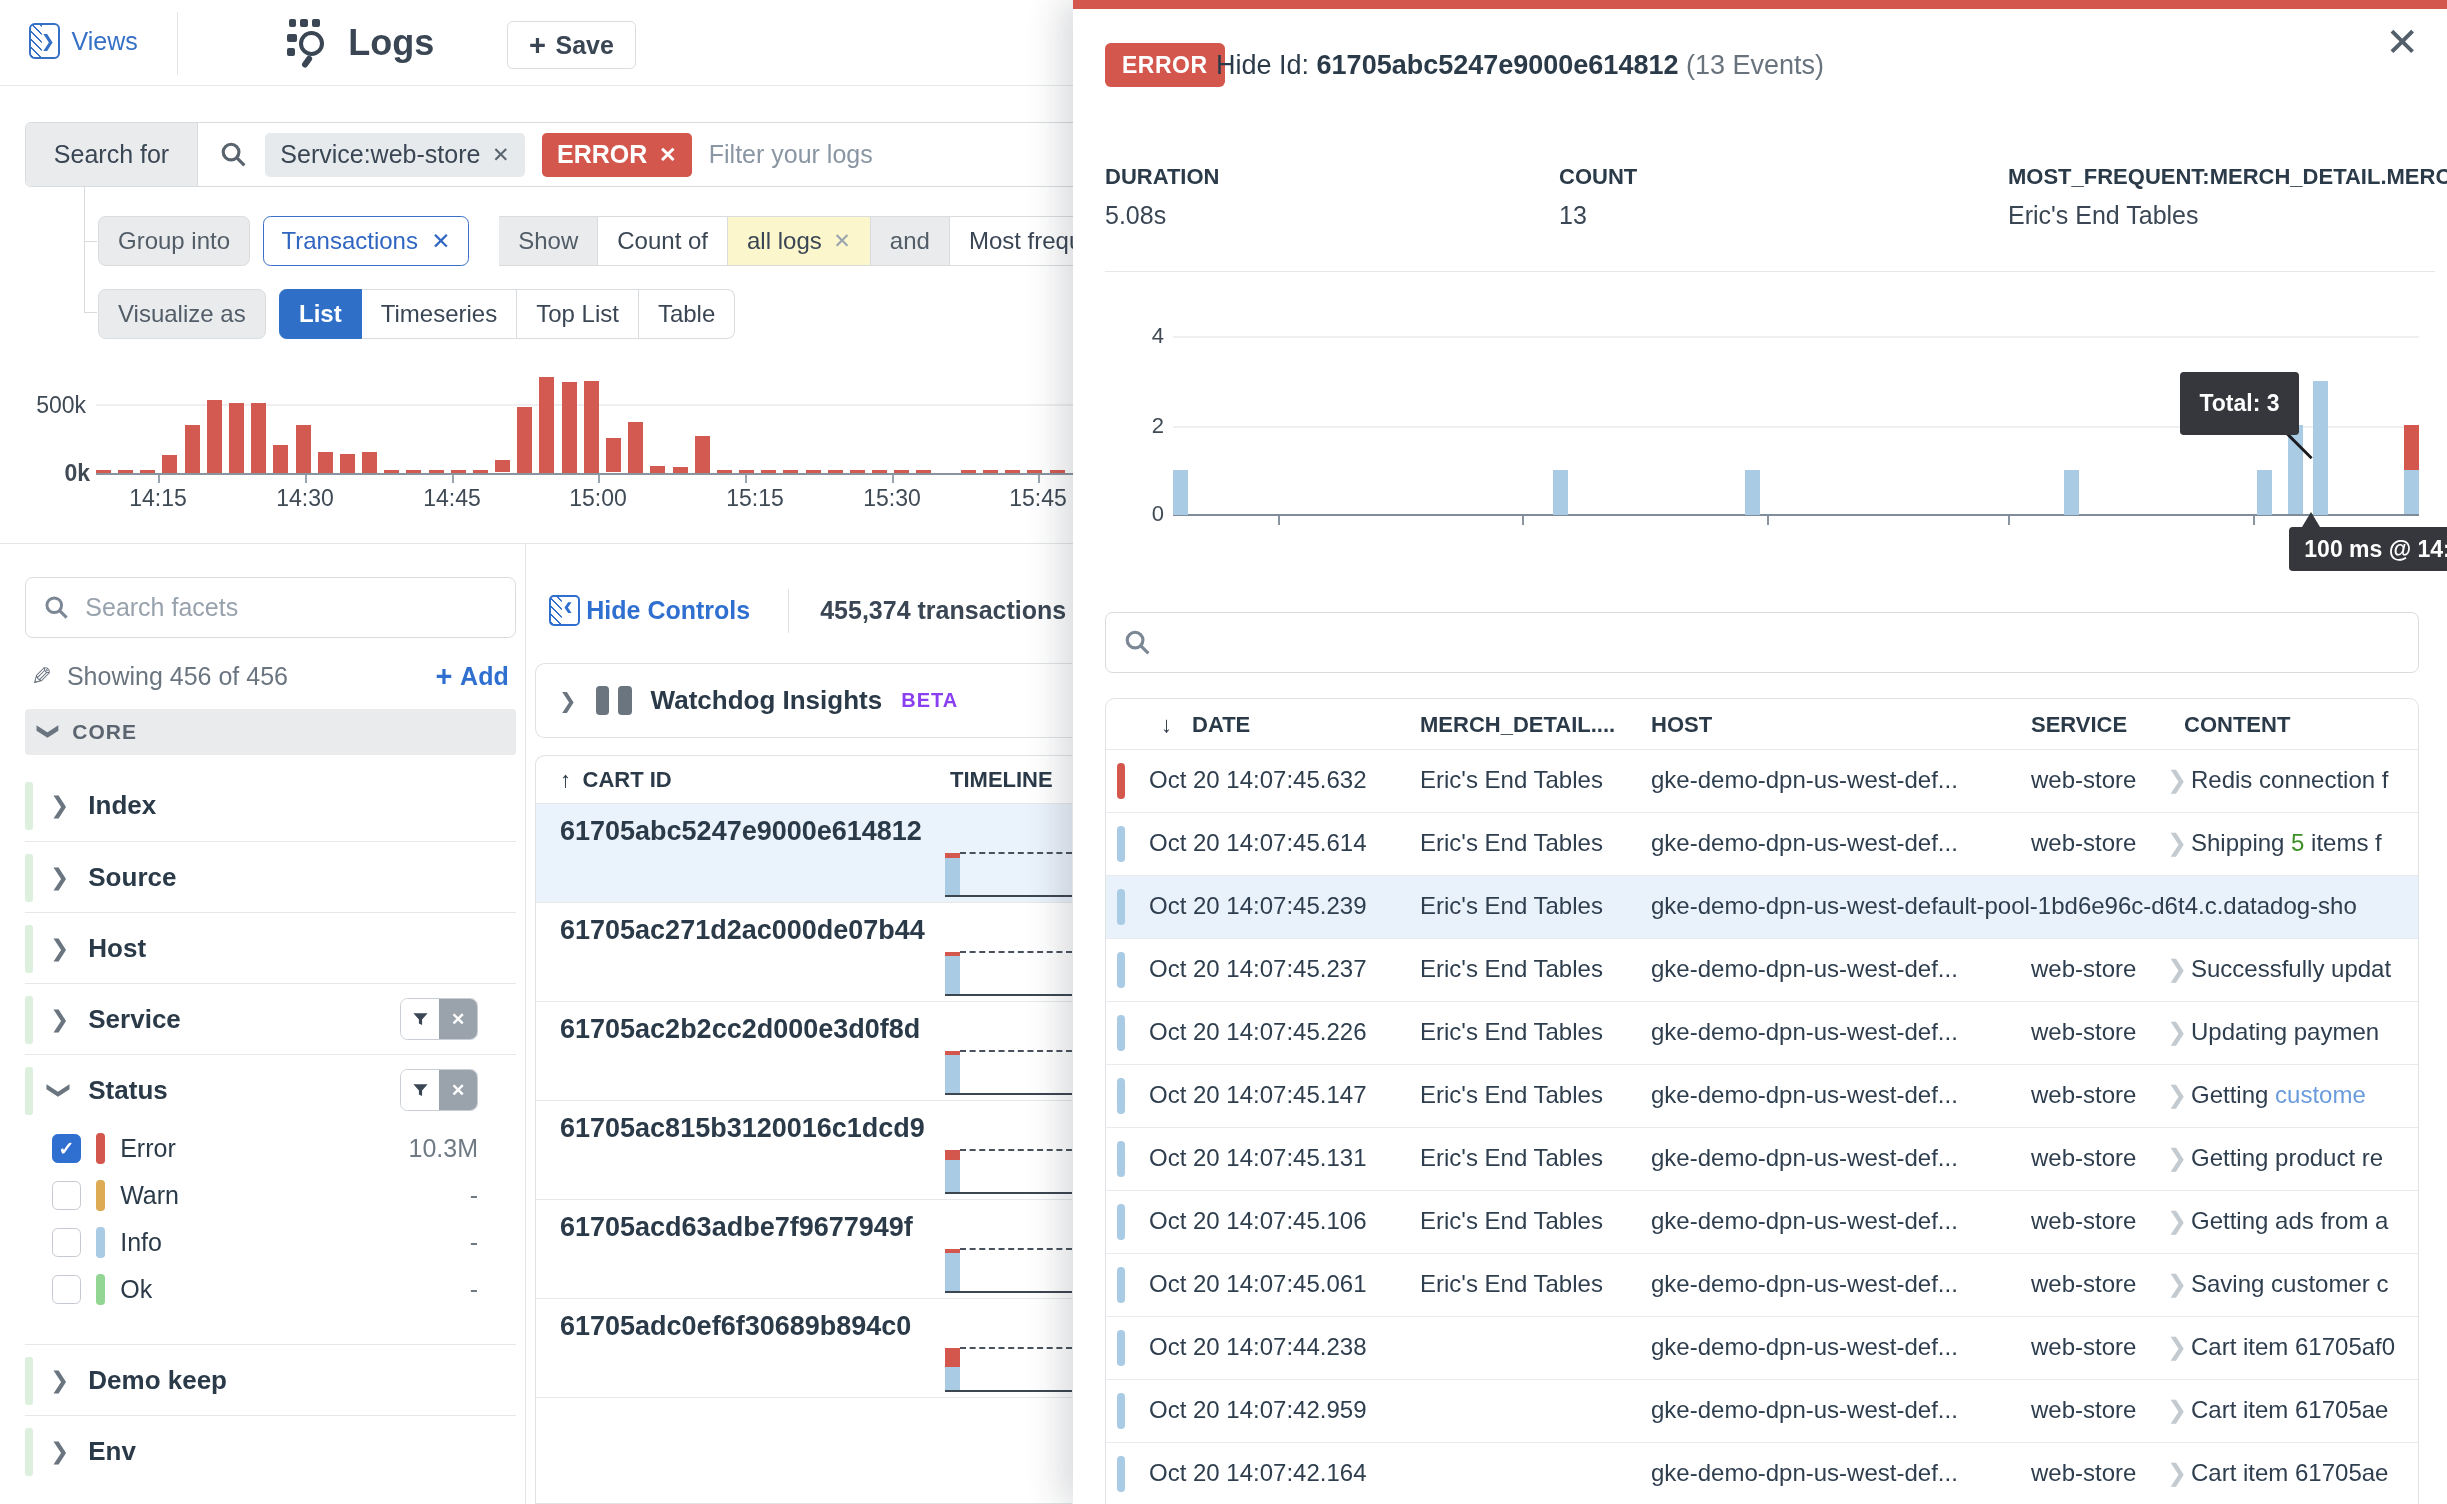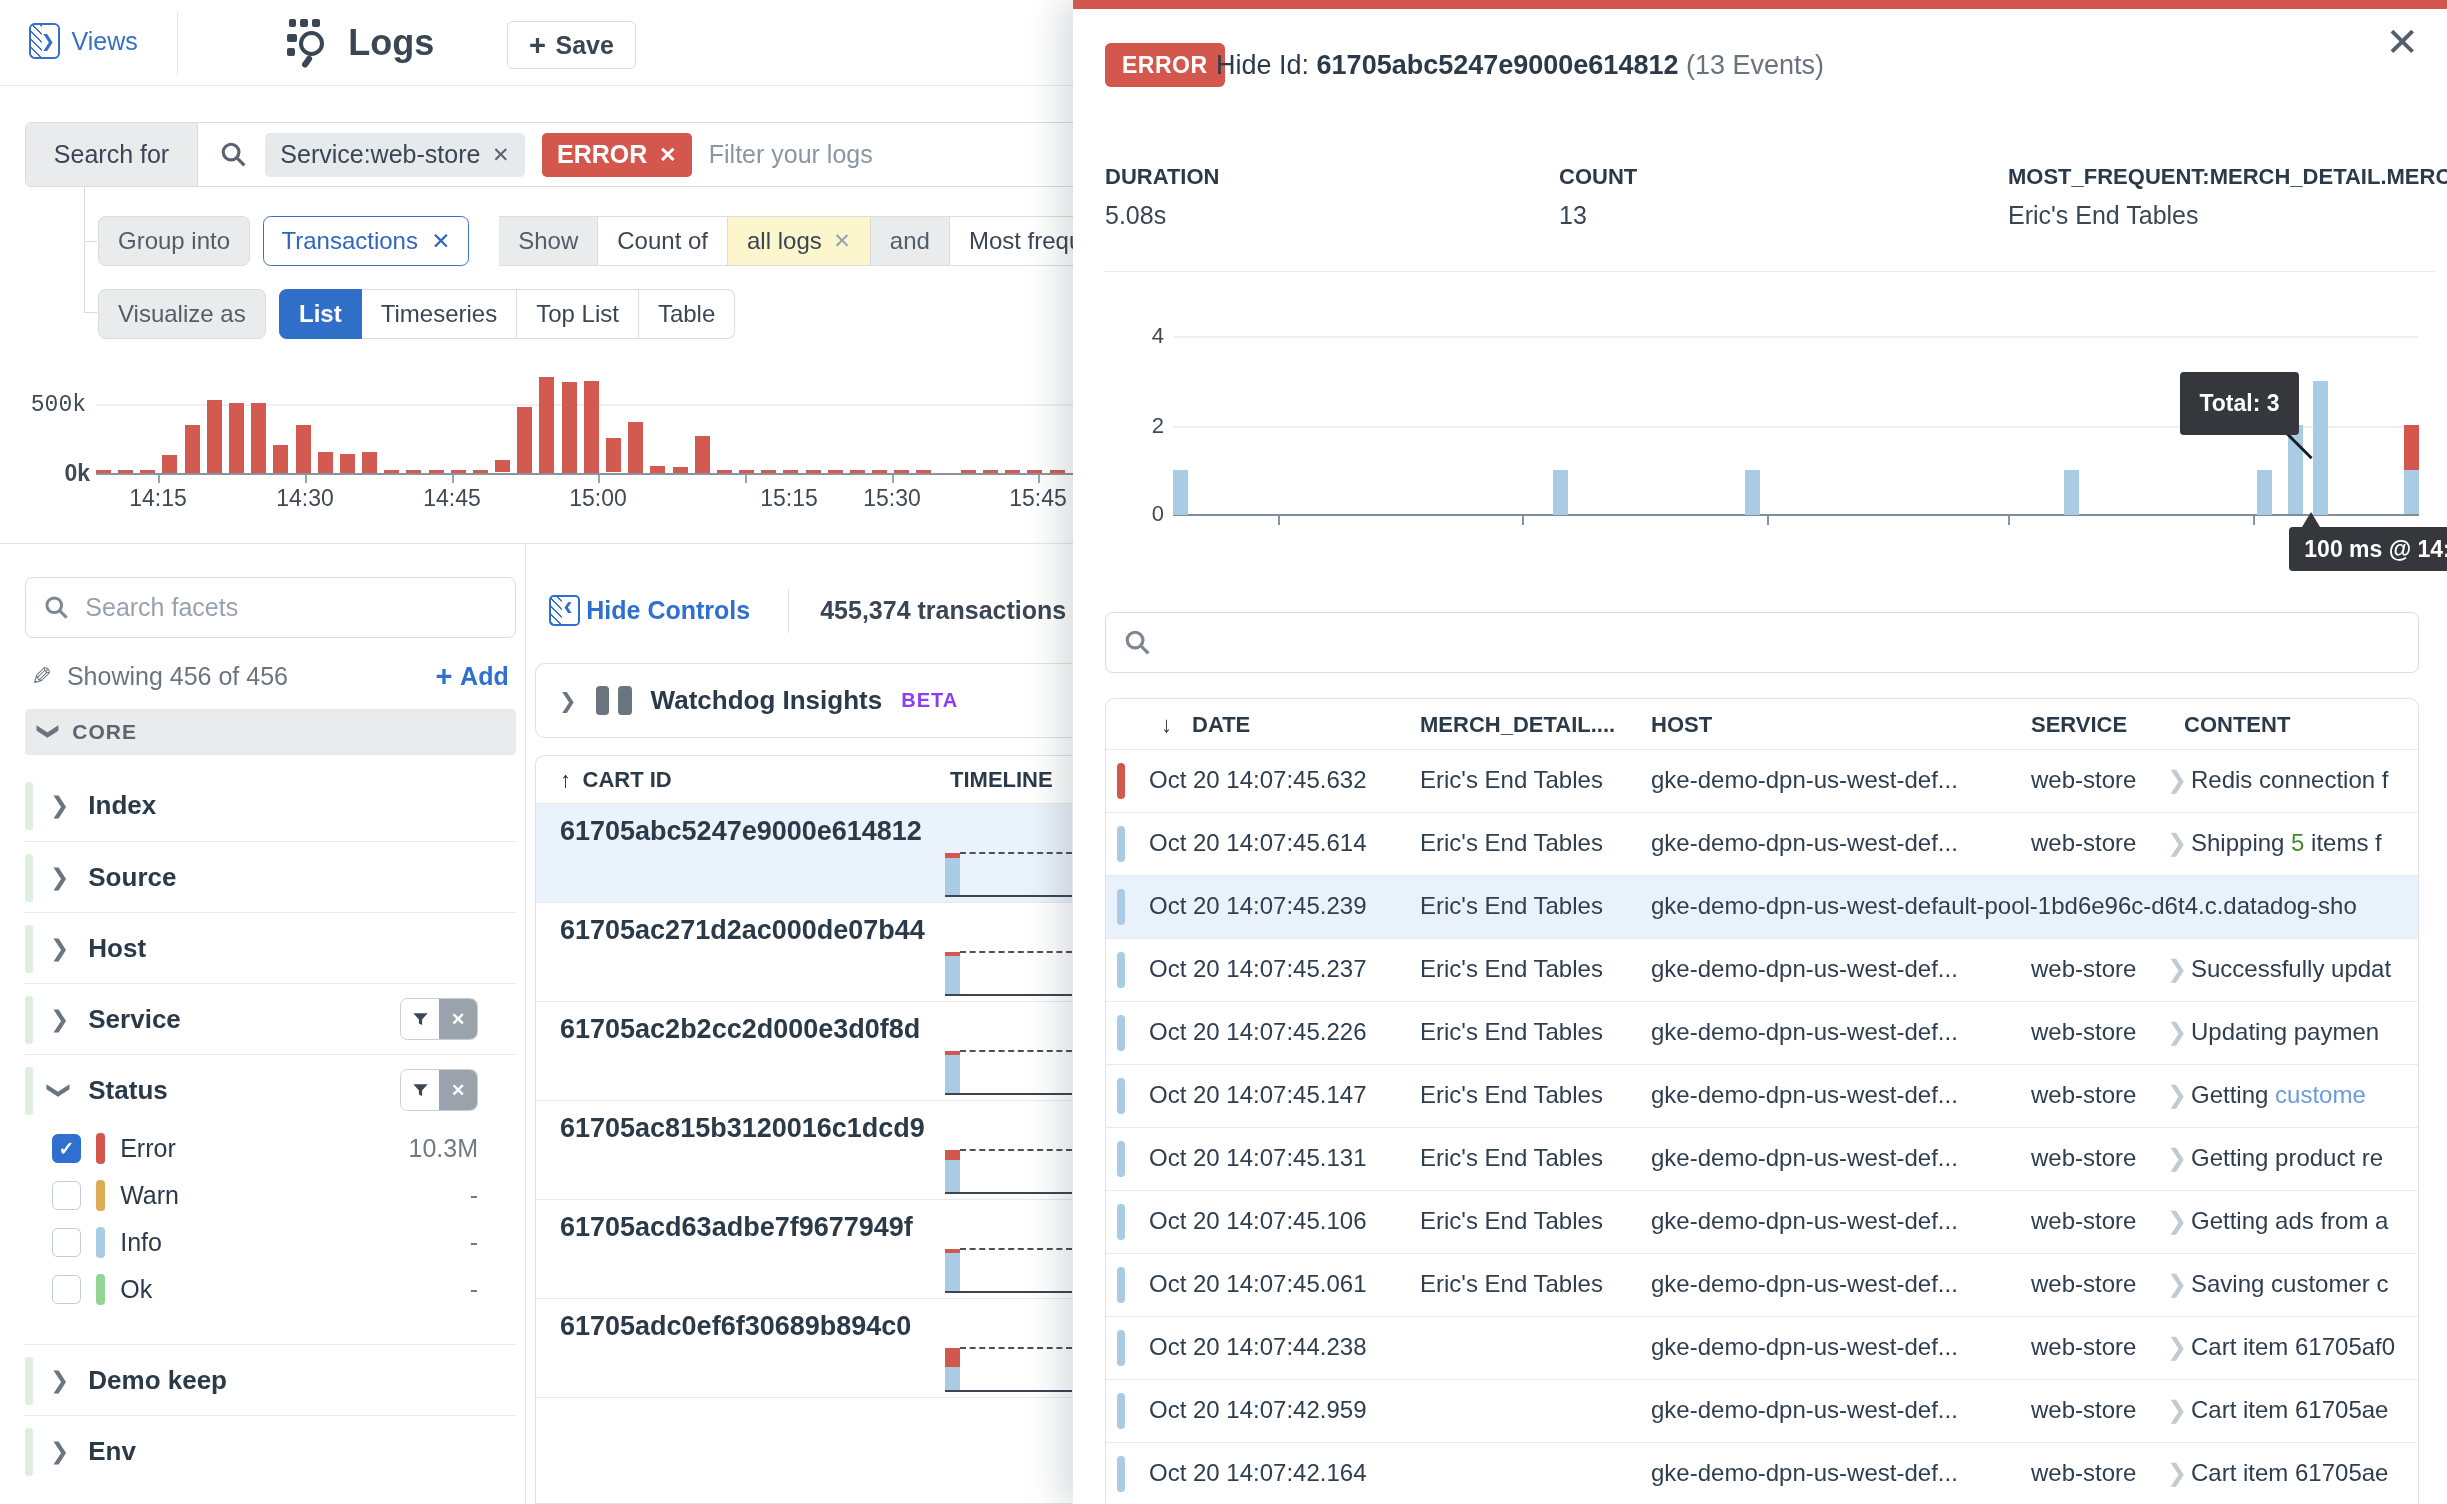--- a/index.html
+++ b/index.html
@@ -243,21 +243,21 @@
         <div class="seg active">List</div>
         <div class="seg">Timeseries</div>
         <div class="seg">Top List</div>
         <div class="seg last">Table</div>
       </div>
   </div>
 
   <div id="main-histogram">
     <div class="hist-grid" style="top:43px;"></div>
     <div class="hist-base" style="top:112px;"></div>
-    <div class="hist-ylab" style="top:31px; left:0;font-family:Liberation Mono, monospace;">500k</div>
+    <div class="hist-ylab" style="top:31px; left:0;">500k</div>
     <div class="hist-ylab" style="top:99px; left:4px;font-weight:bold;">0k</div>
     <div id="hist-bars">
         <div class="hbar" style="left: 67px; top: 109px; width: 15.3px; height: 2.9px; background: rgb(211, 90, 80);"></div>
         <div class="hbar" style="left: 89px; top: 109px; width: 15.3px; height: 2.9px; background: rgb(211, 90, 80);"></div>
         <div class="hbar" style="left: 111px; top: 109px; width: 15.3px; height: 2.9px; background: rgb(211, 90, 80);"></div>
         <div class="hbar" style="left: 133px; top: 94px; width: 15.3px; height: 18px; background: rgb(211, 90, 80);"></div>
         <div class="hbar" style="left: 156px; top: 64px; width: 15.3px; height: 48px; background: rgb(211, 90, 80);"></div>
         <div class="hbar" style="left: 178px; top: 39px; width: 15.3px; height: 73px; background: rgb(211, 90, 80);"></div>
         <div class="hbar" style="left: 200px; top: 42px; width: 15.3px; height: 70px; background: rgb(211, 90, 80);"></div>
         <div class="hbar" style="left: 222px; top: 42px; width: 15.3px; height: 70px; background: rgb(211, 90, 80);"></div>
@@ -300,21 +300,21 @@
     <div id="hist-xlabels">
         <div class="htick" style="left: 129px; top: 114px;"></div>
         <div class="hxlab" style="left: 129px; top: 124px;">14:15</div>
         <div class="htick" style="left: 276px; top: 114px;"></div>
         <div class="hxlab" style="left: 276px; top: 124px;">14:30</div>
         <div class="htick" style="left: 423px; top: 114px;"></div>
         <div class="hxlab" style="left: 423px; top: 124px;">14:45</div>
         <div class="htick" style="left: 569px; top: 114px;"></div>
         <div class="hxlab" style="left: 569px; top: 124px;">15:00</div>
         <div class="htick" style="left: 716px; top: 114px;"></div>
-        <div class="hxlab" style="left: 760px; top: 124px;">15:15</div>
+        <div class="hxlab" style="left: 726px; top: 124px;">15:15</div>
         <div class="htick" style="left: 863px; top: 114px;"></div>
         <div class="hxlab" style="left: 863px; top: 124px;">15:30</div>
         <div class="htick" style="left: 1009px; top: 114px;"></div>
         <div class="hxlab" style="left: 1009px; top: 124px; text-align: right;">15:45</div>
       </div>
   </div>
 
   <div class="hsplit"></div>
   <div class="vsplit"></div>
 

